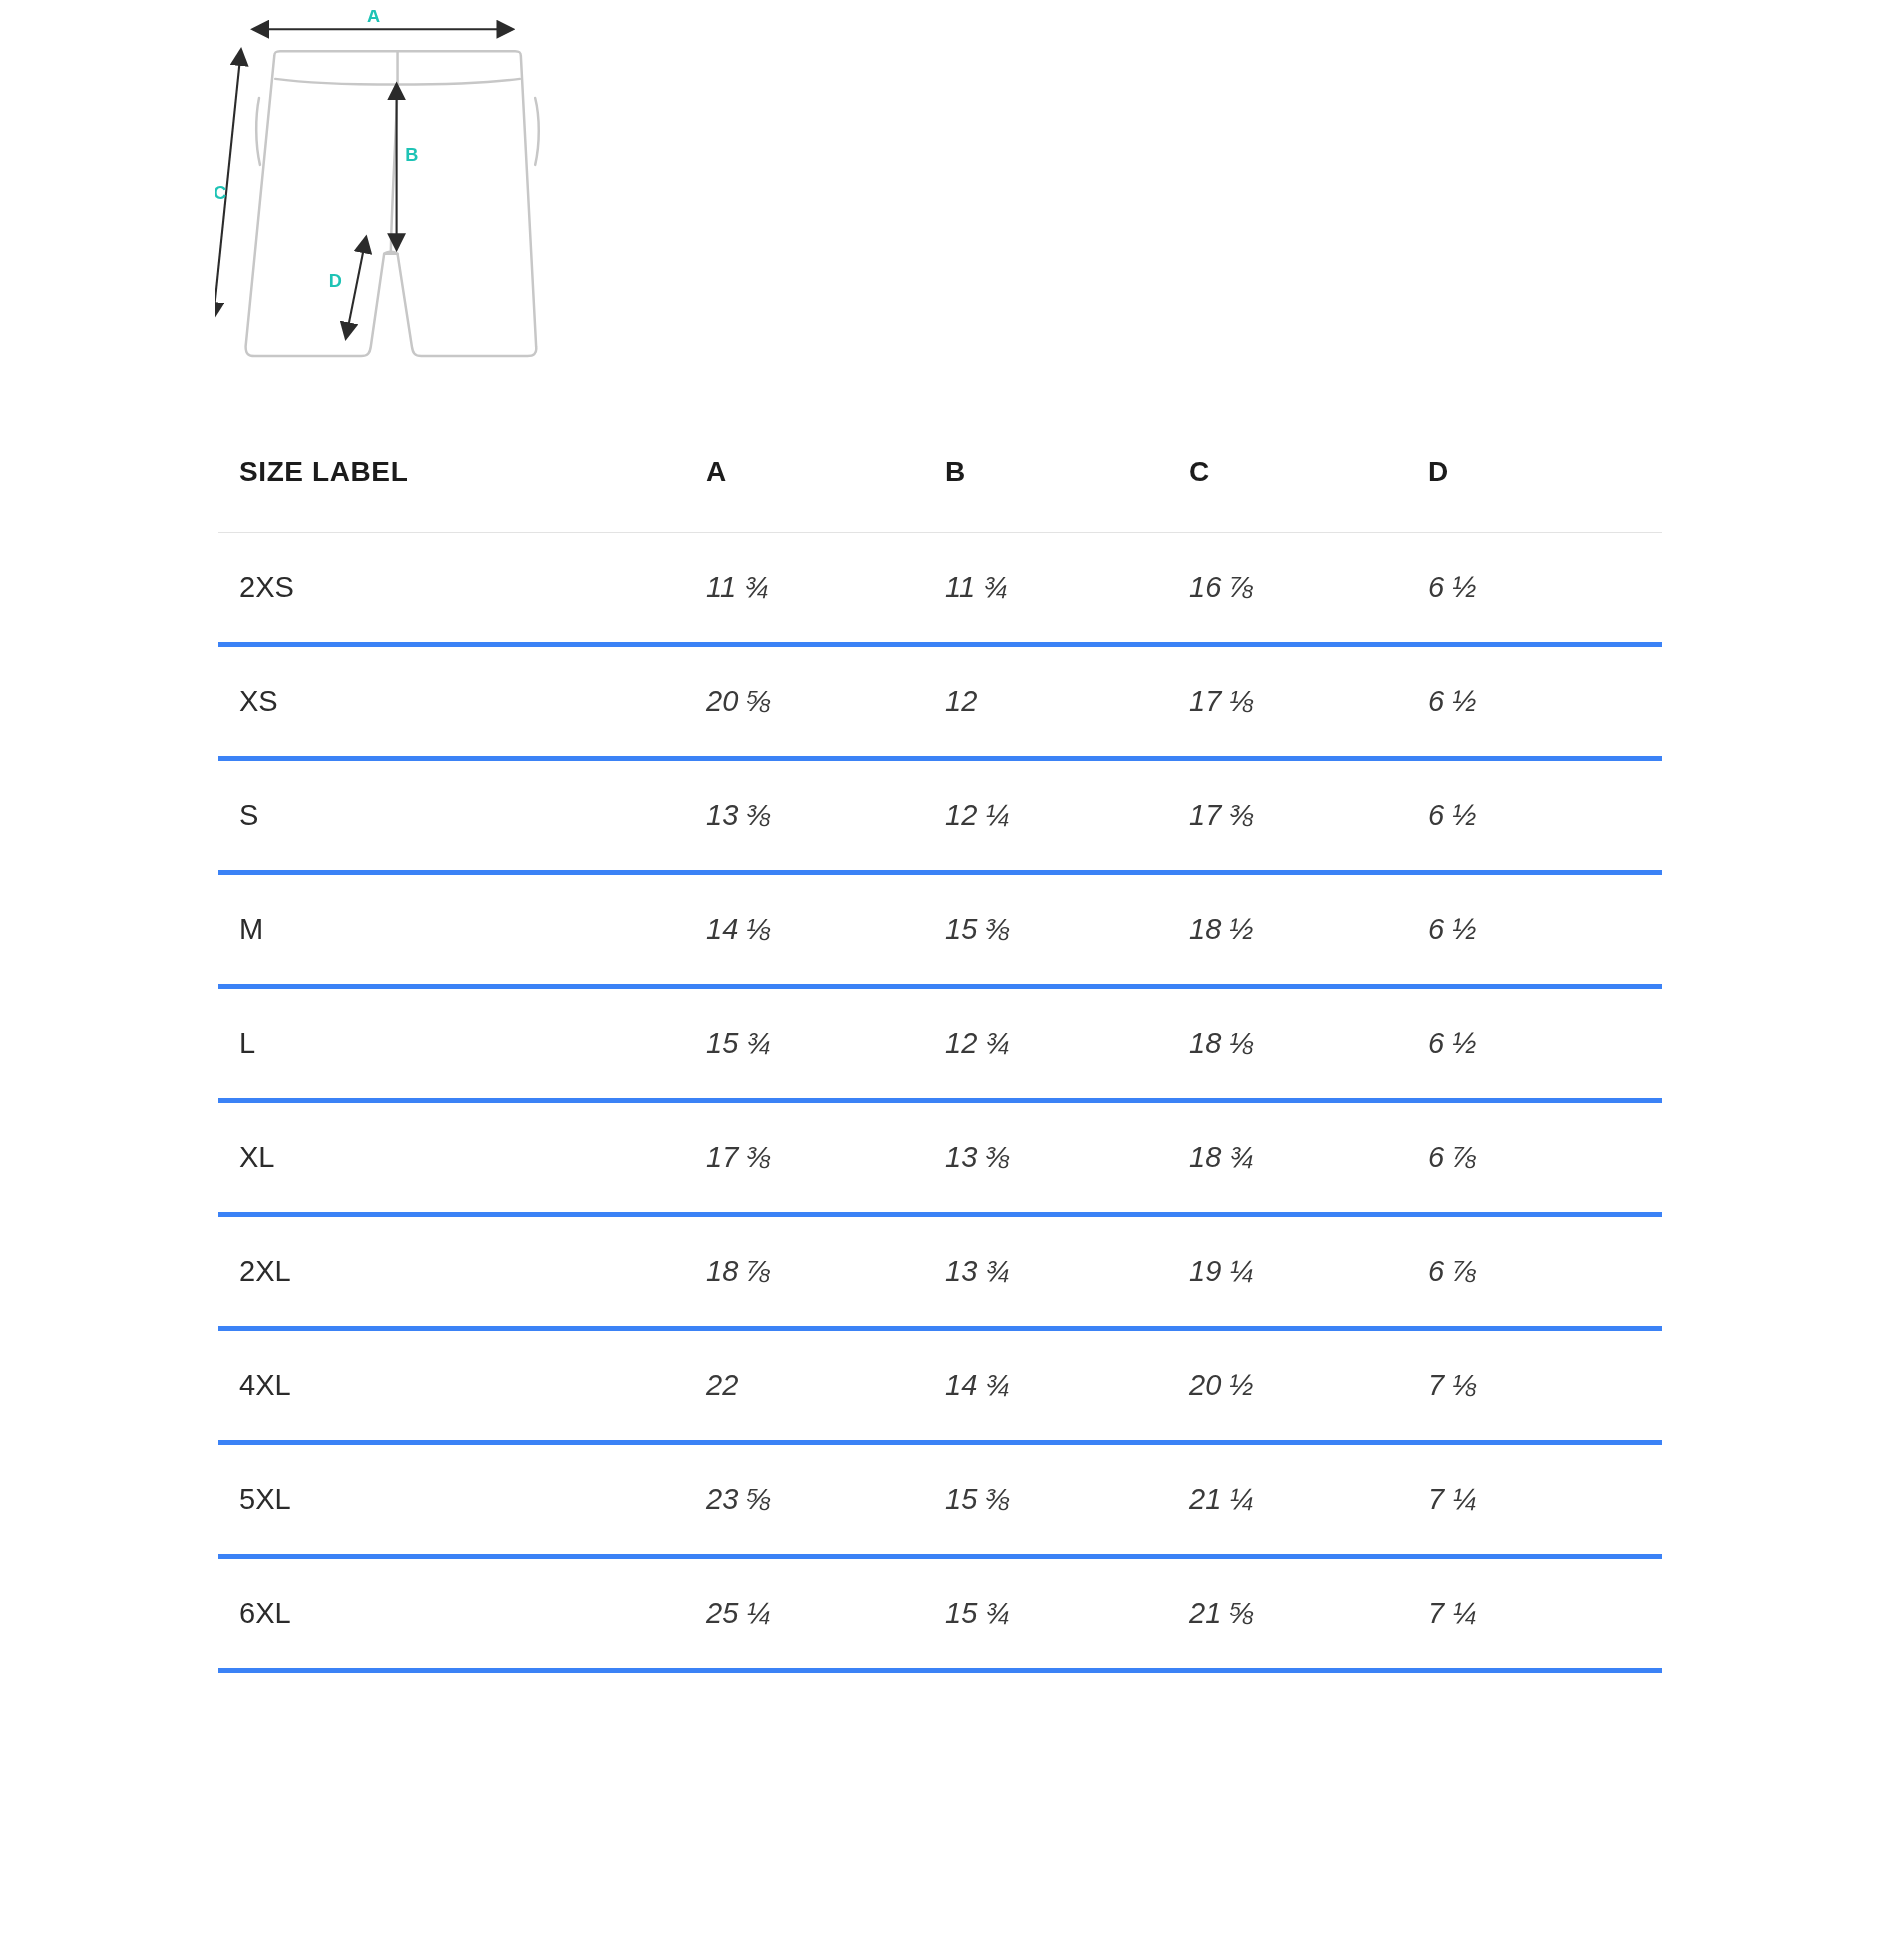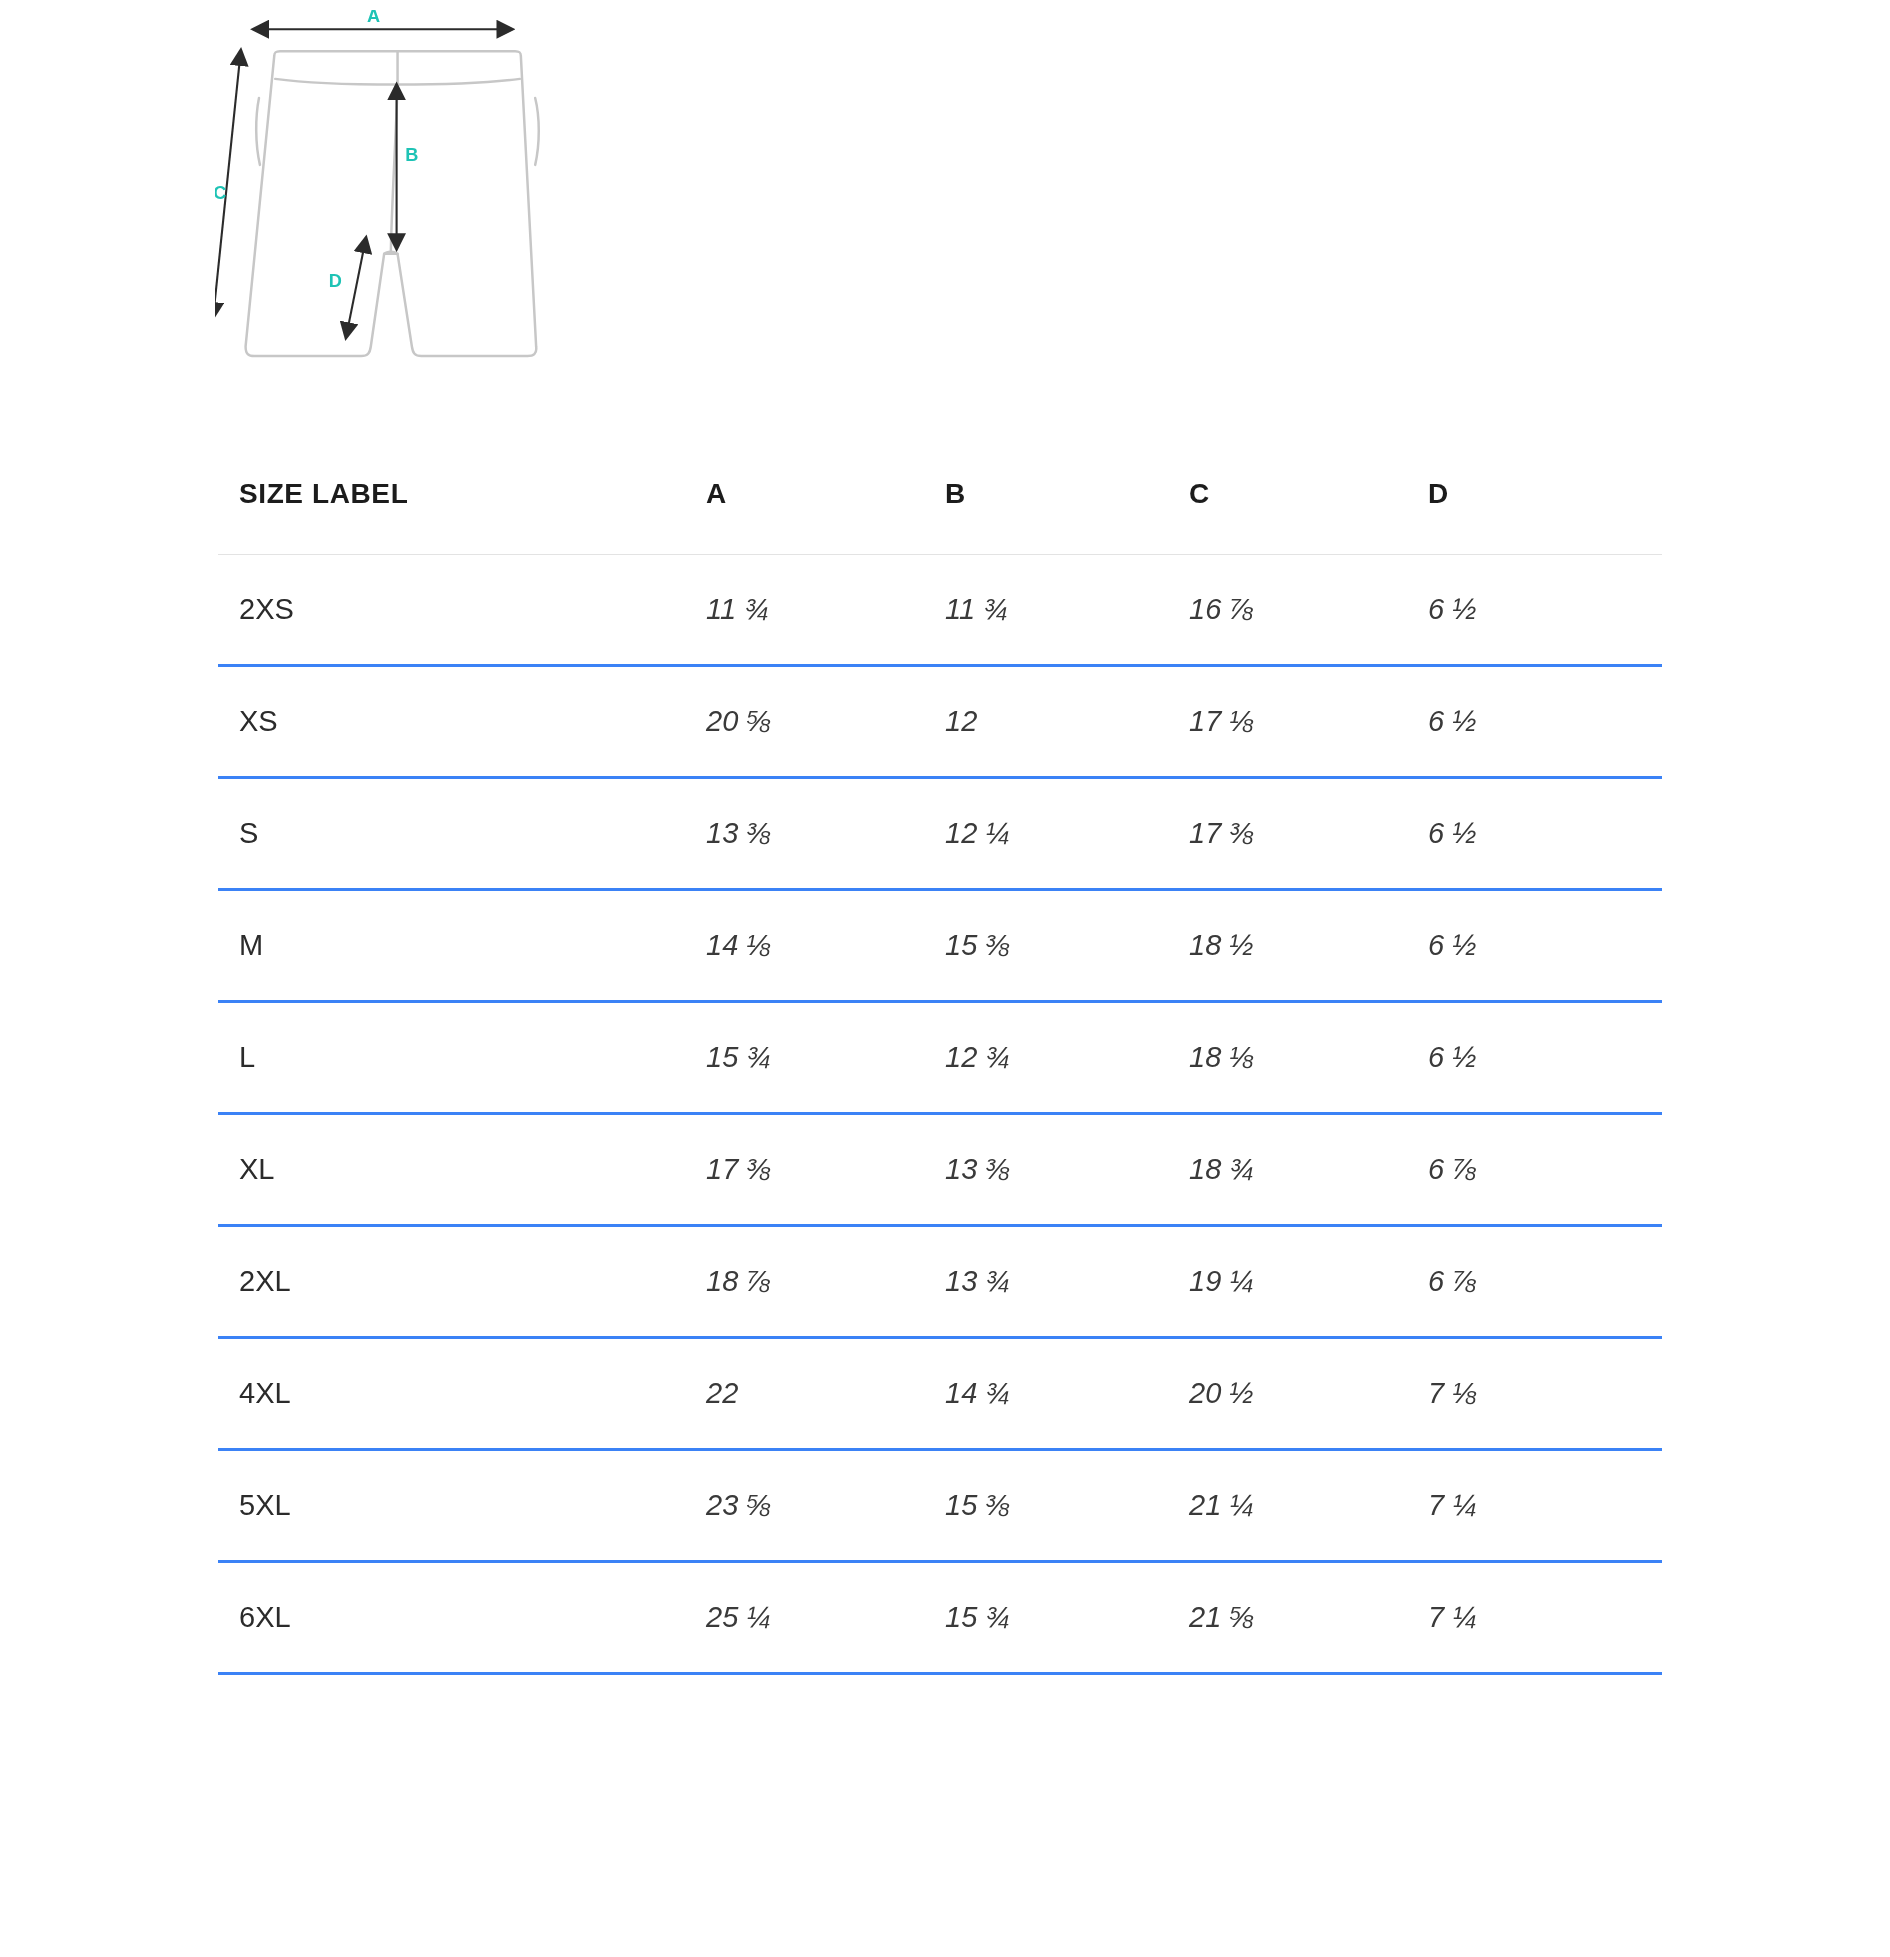--- a/index.html
+++ b/index.html
@@ -31,21 +31,21 @@
   .diagram svg {
     display: block;
     width: 497px;
     height: 435px;
   }
 
   
   .chart-wrap {
     position: absolute;
     left: 218px;
-    top: 478px;
+    top: 456px;
     width: 1443px;
   }
   table.size-table {
     border-collapse: collapse;
     width: 1443px;
     table-layout: fixed;
   }
   table.size-table col.c-label { width: 488px; }
   table.size-table col.c-a { width: 239px; }
   table.size-table col.c-b { width: 244px; }
@@ -65,21 +65,21 @@
     padding-left: 21px;
   }
   table.size-table thead tr {
     border-bottom: 1.9px solid #e3e3e3;
   }
 
   table.size-table tbody td {
     font-size: 29px;
     color: #3a3a3a;
     padding: 38px 0 38px 0;
-    border-bottom: 3px solid #3b82f6;
+    border-bottom: 5px solid #3b82f6;
     vertical-align: middle;
     font-weight: 400;
   }
   table.size-table tbody td.td-label {
     padding-left: 21px;
     color: #2b2b2b;
   }
   .frac {
     font-size: 29px;
     white-space: nowrap;

